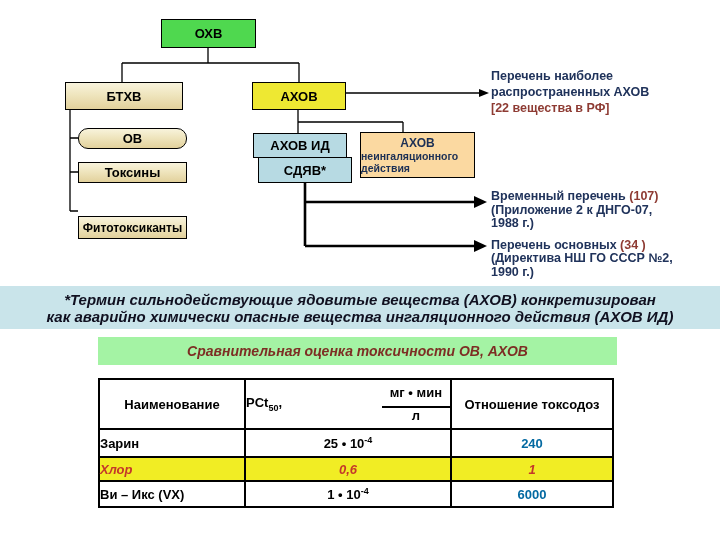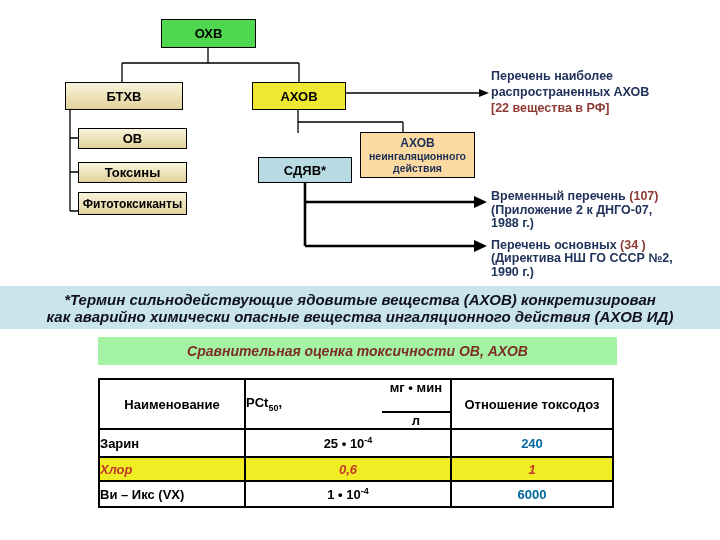--- a/index.html
+++ b/index.html
@@ -6,34 +6,34 @@
   .slide {
     position:relative; width:720px; height:540px; background:#ffffff;
     font-family:"Liberation Sans", sans-serif; overflow:hidden;
   }
   .connectors { position:absolute; left:0; top:0; z-index:0; }
 
   
   .node {
     position:absolute; z-index:2; border:1px solid #000;
     display:flex; align-items:center; justify-content:center;
-    font-weight:bold; font-size:13px; color:#000; text-align:center;
+    font-weight:bold; font-size:13px; color:#000; text-align:left;
     box-sizing:border-box;
   }
   .green  { background:#4FD84F; }
   .yellow { background:#EEE832; }
   .tan    { background:linear-gradient(180deg,#F8F3DC 0%,#EFE5BE 45%,#E2D19C 100%); }
   .blue   { background:#B7DAE3; }
   .peach  { background:#FBD9A1; }
 
   .n-ohv   { left:161px; top:19px;  width:95px;  height:29px; }
   .n-bthv  { left:65px;  top:82px;  width:118px; height:28px; }
-  .n-ov    { left:78px;  top:128px; width:109px; height:21px; }
+  .n-ov    { left:78px;  top:128px; width:109px; height:21px;border-radius:10px; }
   .n-tok   { left:78px;  top:162px; width:109px; height:21px; }
-  .n-fito  { left:78px;  top:192px; width:109px; height:23px; font-size:12px; }
+  .n-fito  { left:78px;  top:216px; width:109px; height:23px; font-size:12px; }
   .n-ahov  { left:252px; top:82px;  width:94px;  height:28px; }
   .n-ahovid{ left:253px; top:133px; width:94px;  height:25px; z-index:2; }
   .n-sdyav { left:258px; top:157px; width:94px;  height:26px; z-index:3; }
   .n-non   { left:360px; top:132px; width:115px; height:46px; flex-direction:column; color:#1B2F55; }
   .n-non .l1 { font-size:12px; line-height:14px; }
   .n-non .l2 { font-size:10.5px; line-height:12px; }
 
   
   .callout { position:absolute; z-index:2; font-weight:bold; font-size:12.5px; color:#20335B; }
   .callout-a { left:491px; top:68px; width:215px; line-height:16px; }
@@ -63,21 +63,21 @@
     font-weight:bold; font-size:13px; color:#000; background:#fff;
   }
   table.tox th, table.tox td { border:2px solid #000; padding:0; box-sizing:border-box; }
   table.tox thead tr { height:50px; }
   tr.r0 { height:28px;margin-top:44px; } tr.r1 { height:24px; } tr.r2 { height:26px; }
   td.c1 { text-align:left; padding-left:8px; }
   td.c2, td.c3 { text-align:center; }
   .hcell { display:flex; align-items:center; justify-content:space-between; }
   .pct sub { font-size:9px; }
   .frac { display:inline-flex; flex-direction:column; align-items:center; margin-left:7px; line-height:14px; }
-  .frac .num { border-bottom:2px solid #000; padding:0 8px 16px; }
+  .frac .num { border-bottom:2px solid #000; padding:0 8px 6px; }
   .frac .den { padding-top:1px; }
   sup.exp { font-size:9px; }
   .ratio { color:#0369a1; }
   tr.chlor { background:#F1ED24; }
   tr.chlor td { color:#C4382A; font-style:italic;margin-left:28px; }
   tr.chlor .ratio { color:#C4382A; }
 </style>
 </head>
 <body>
 
@@ -99,20 +99,21 @@
     <polygon points="474,196 487,202 474,208" fill="#000"></polygon>
     <polygon points="474,240 487,246 474,252" fill="#000"></polygon>
   </svg>
 
   <div class="node green n-ohv">ОХВ</div>
   <div class="node tan n-bthv">БТХВ</div>
   <div class="node tan n-ov">ОВ</div>
   <div class="node tan n-tok">Токсины</div>
   <div class="node tan n-fito">Фитотоксиканты</div>
   <div class="node yellow n-ahov">АХОВ</div>
+  <div class="node blue n-ahovid">АХОВ ИД</div>
   <div class="node blue n-sdyav">СДЯВ*</div>
 
   <div class="node peach n-non">
     <div class="l1">АХОВ</div>
     <div class="l2">неингаляционного действия</div>
   </div>
 
   <div class="callout callout-a">
     <div>Перечень наиболее</div>
     <div>распространенных АХОВ</div>

